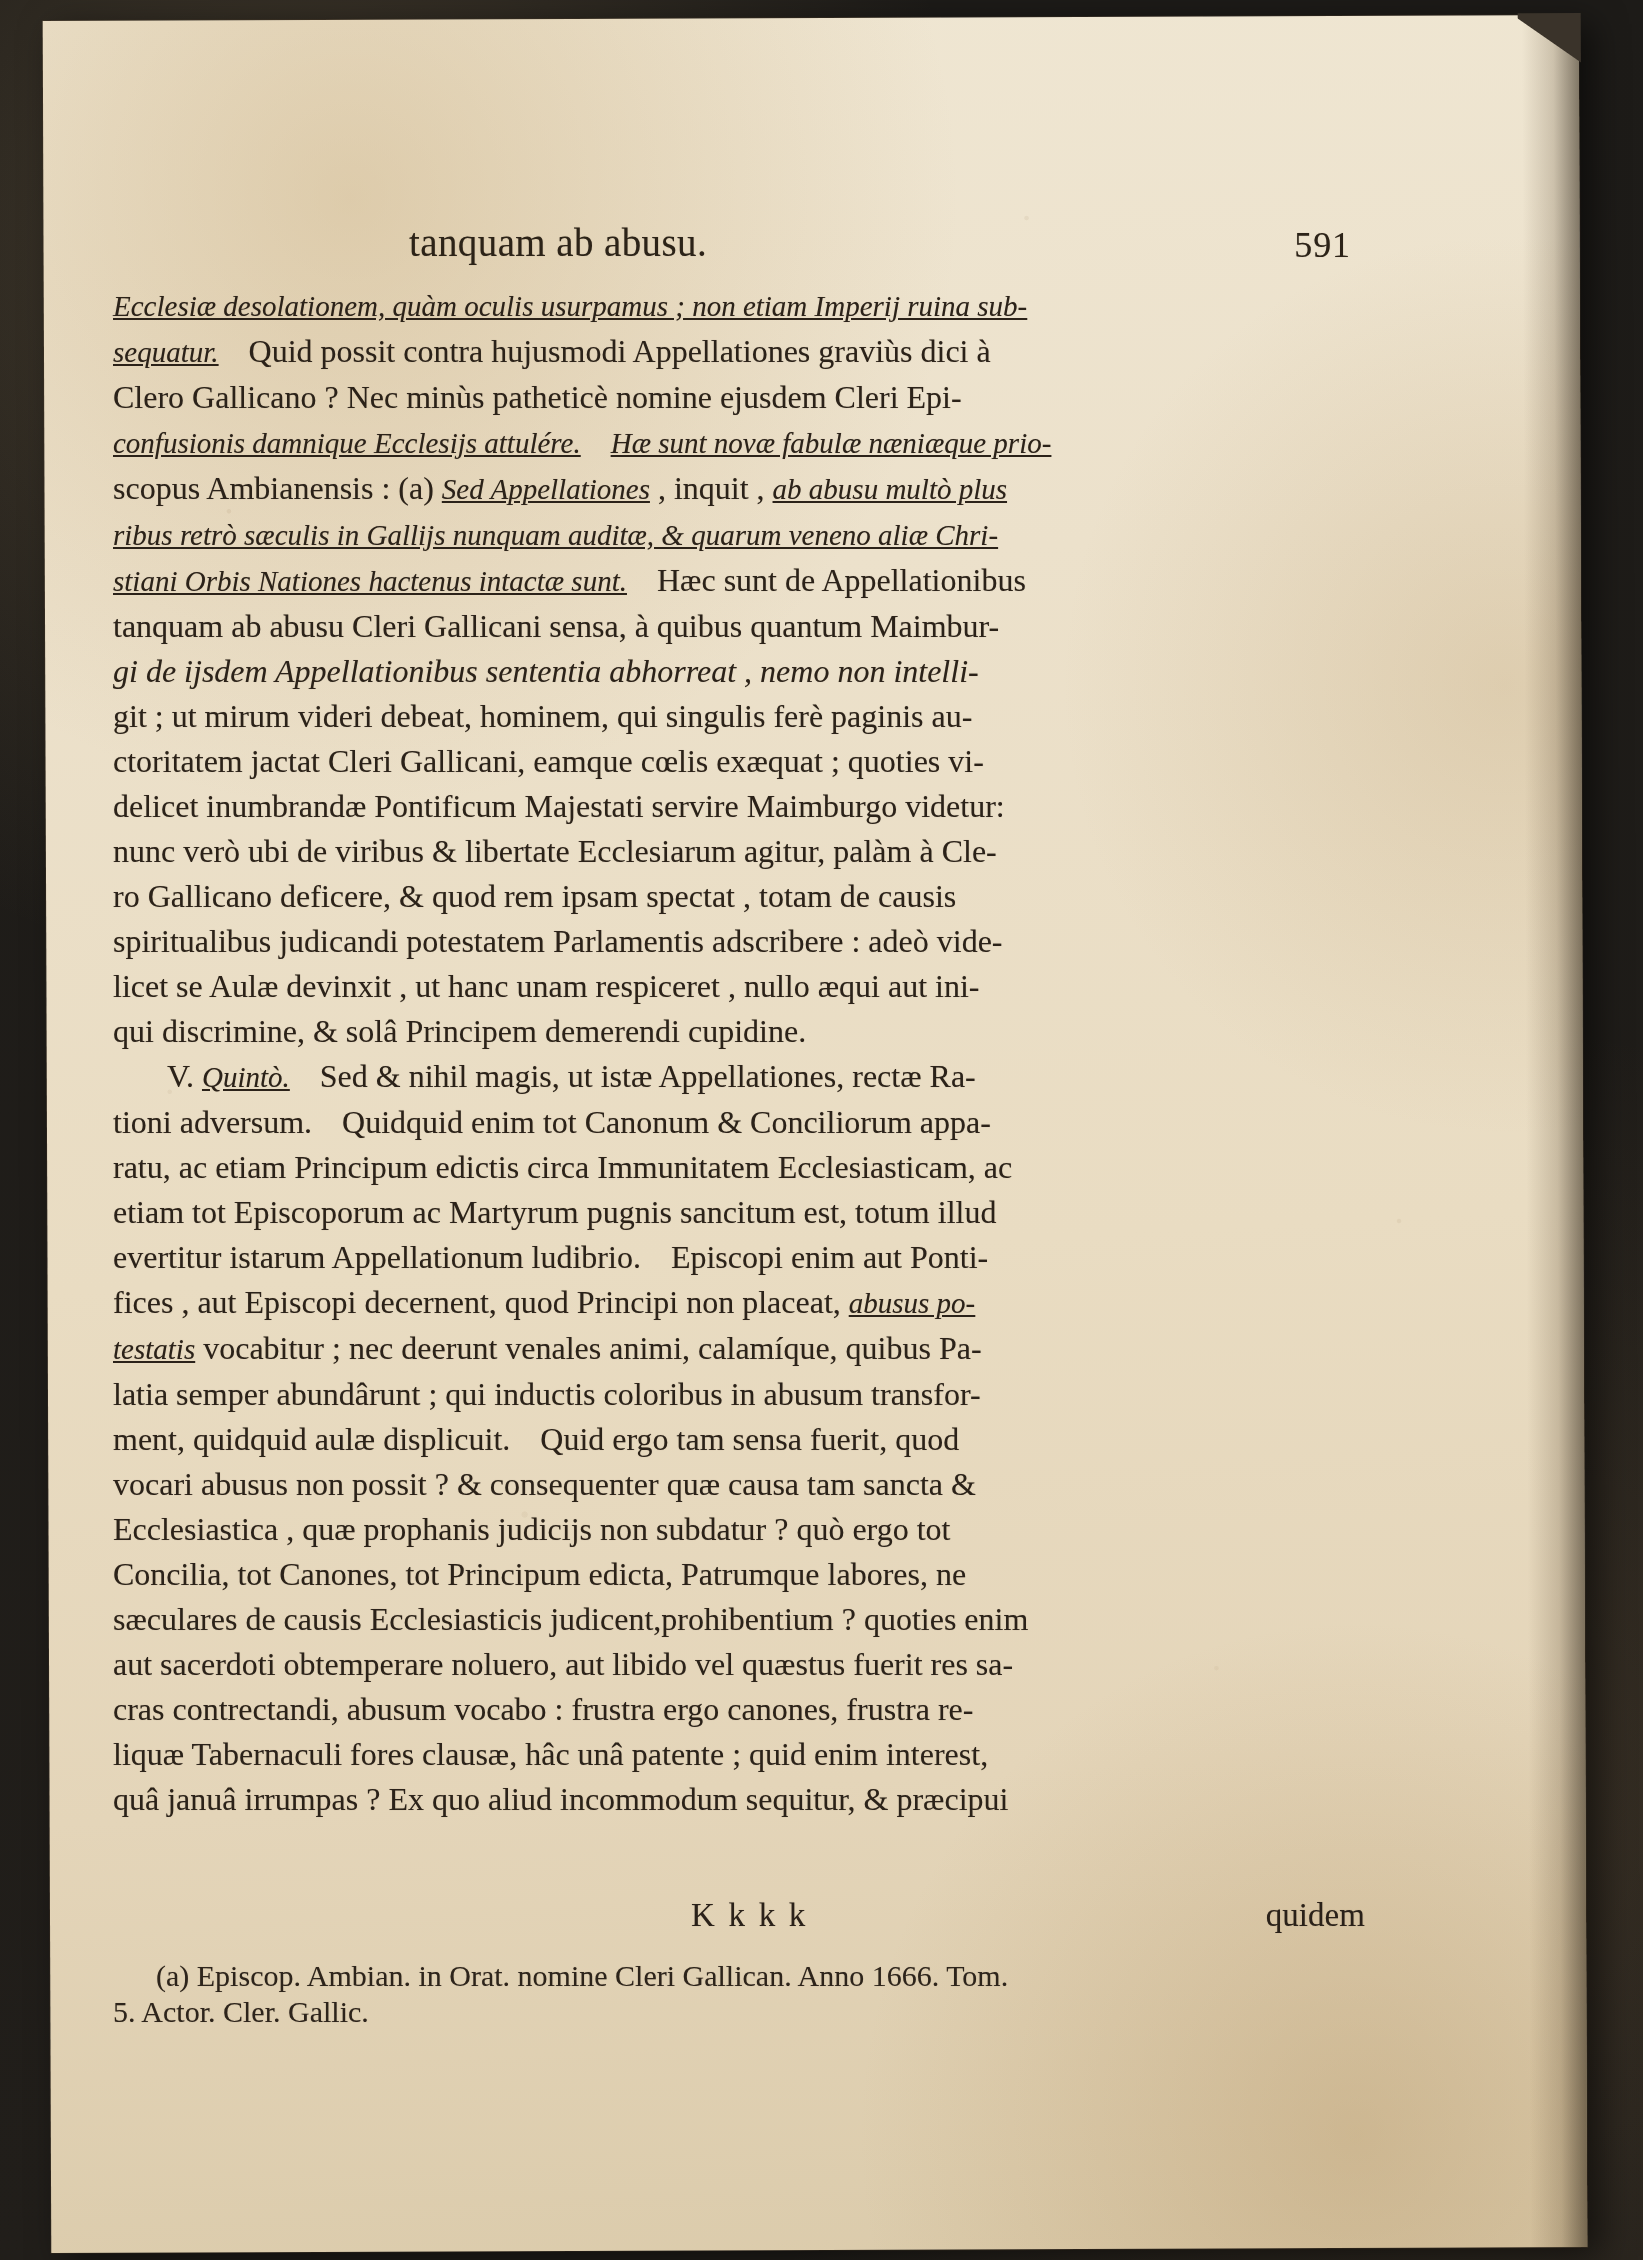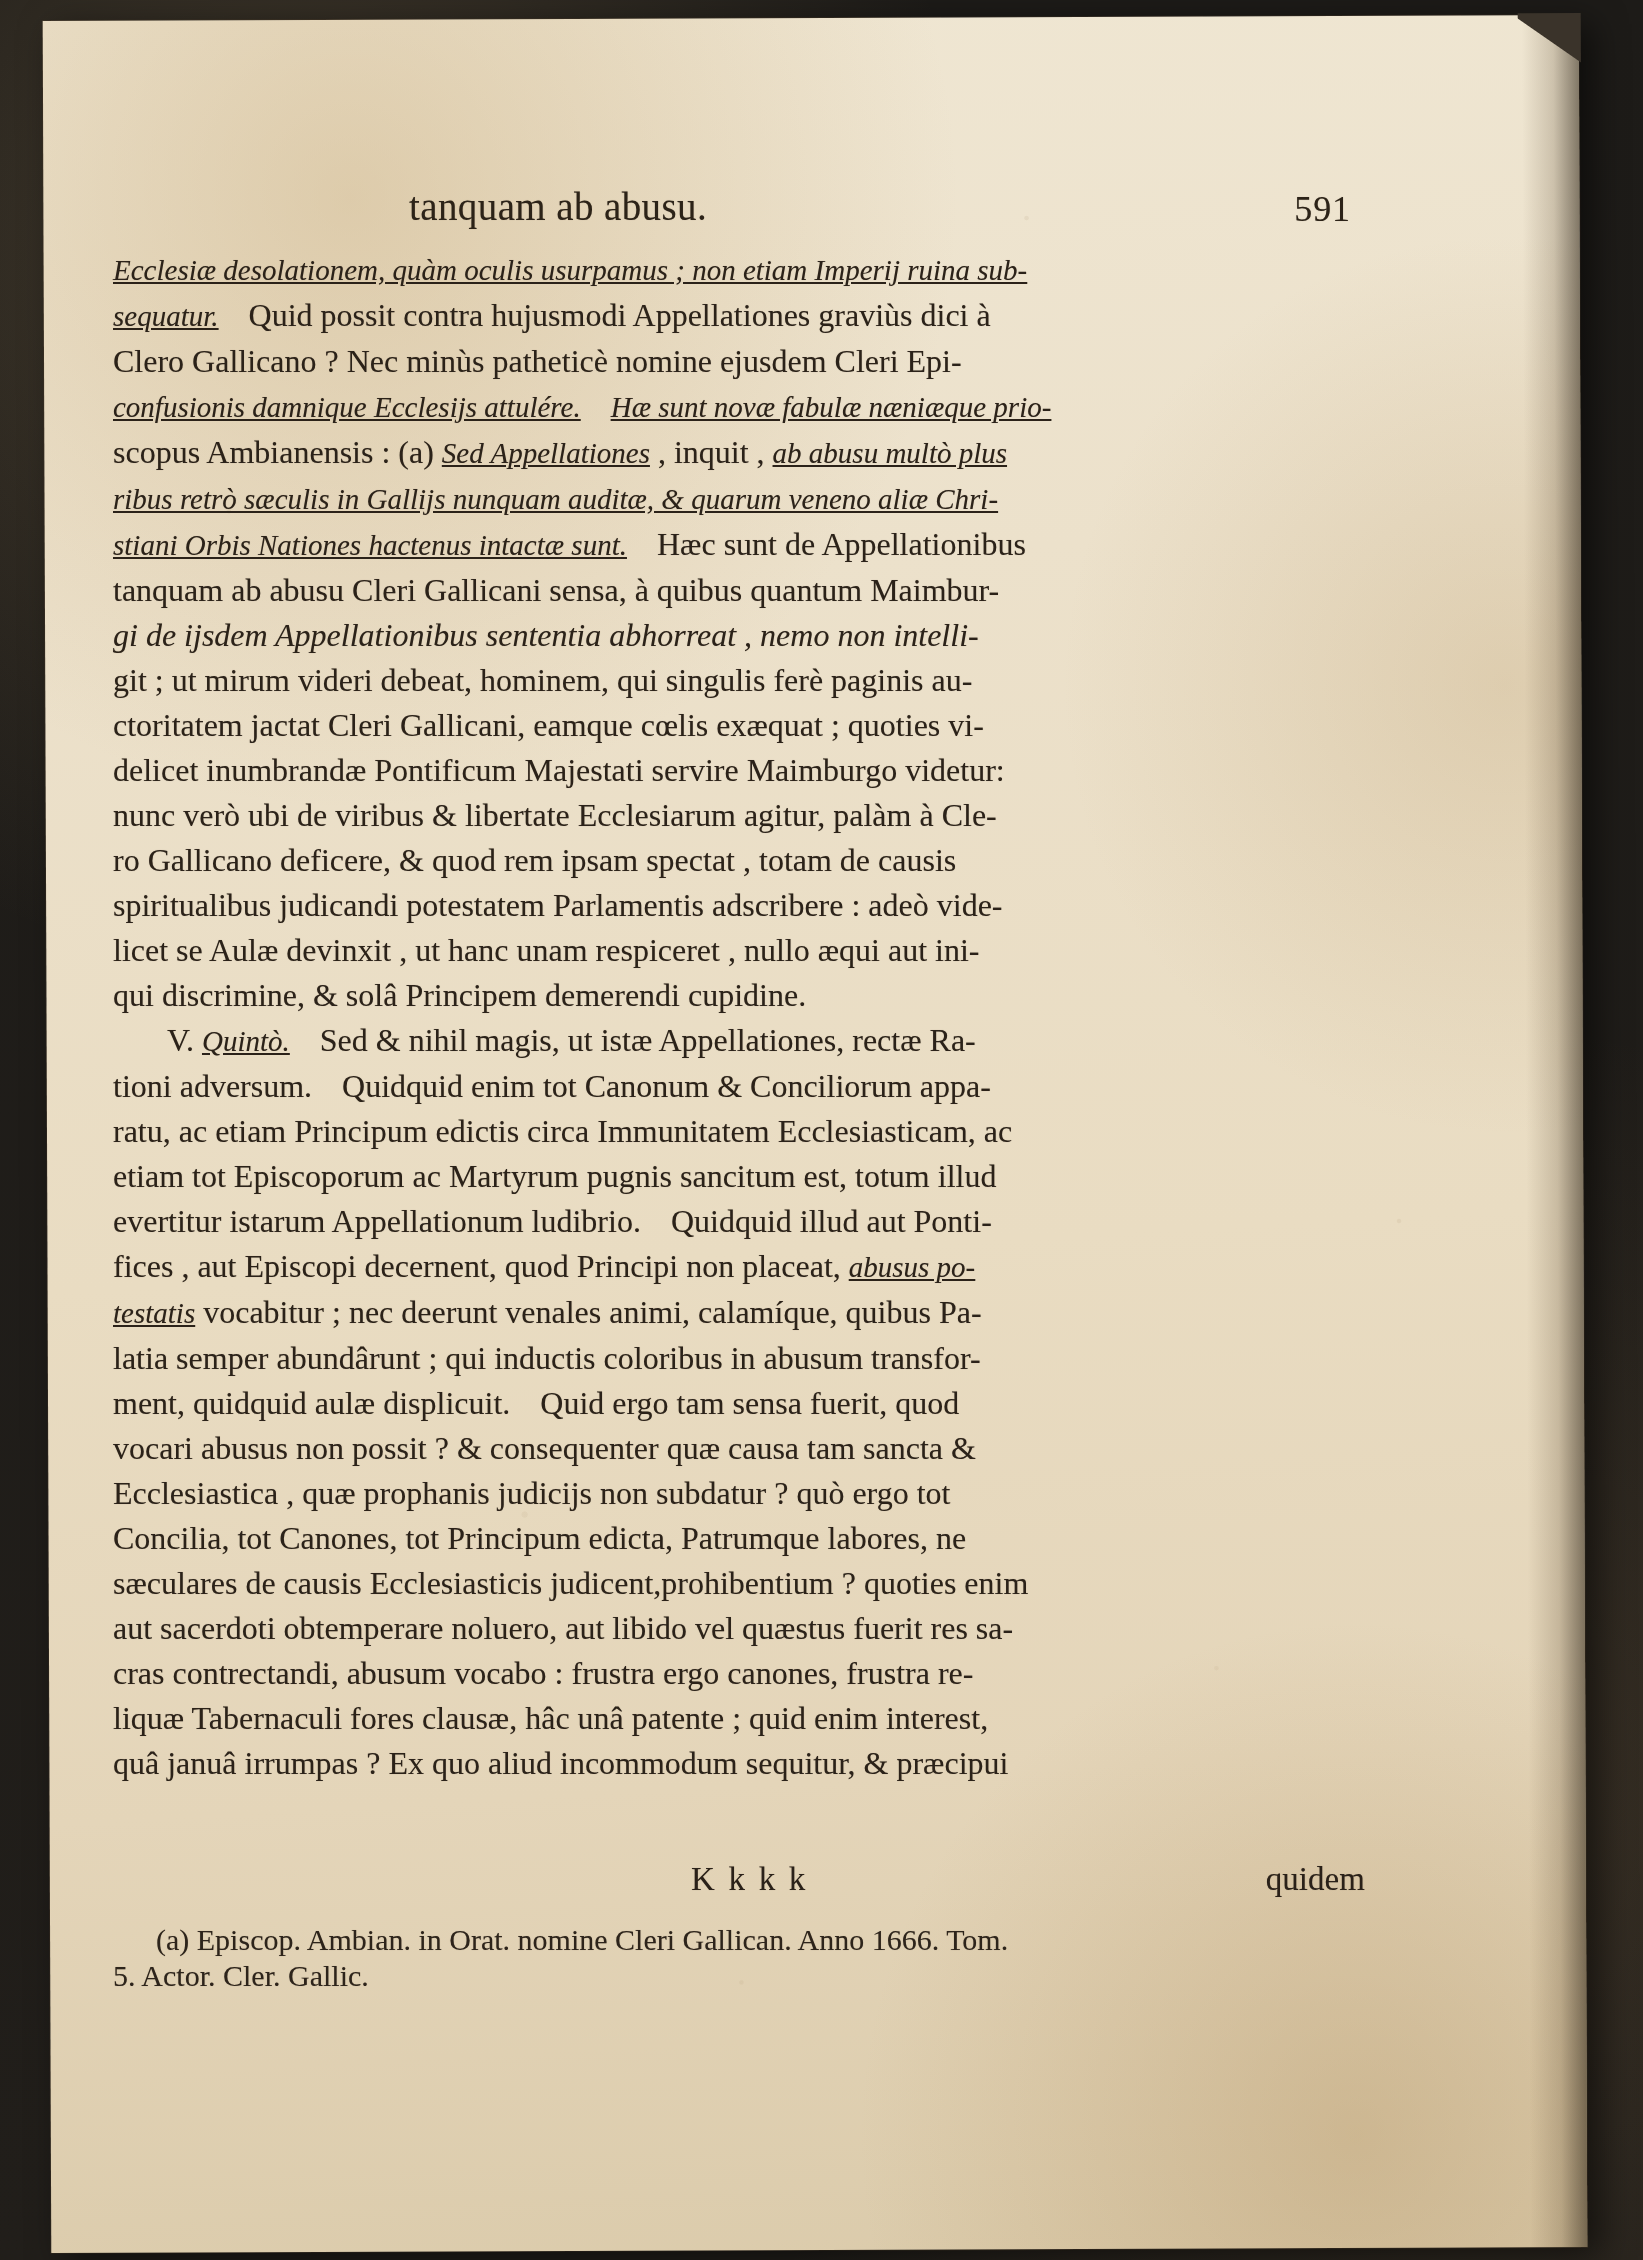--- a/index.html
+++ b/index.html
@@ -160,20 +160,21 @@
     width: 1200px;
     font-size: 30px;
     line-height: 36px;
     color: #2d241b;
   }
   .footnote .fn-indent { display: inline-block; width: 43px; }
 
   
   .body, .running-title, .folio, .footnote, .catch-row {
     text-shadow: 0 0 0.9px rgba(55,40,22,0.28);
+    margin-top: 36px;
   }
 </style>
 </head>
 <body>
 
 <div class="scan">
   <div class="paper">
     <div class="edge-shadow"></div>
     <div class="corner-fold"></div>
   </div>
@@ -203,21 +204,21 @@
           <span style="display: block; white-space: pre;"><span>ro Gallicano deficere, &amp; quod rem ipsam spectat , totam de causis</span></span>
           <span style="display: block; white-space: pre;"><span>spiritualibus judicandi potestatem Parlamentis adscribere : adeò vide-</span></span>
           <span style="display: block; white-space: pre;"><span>licet se Aulæ devinxit , ut hanc unam respiceret , nullo æqui aut ini-</span></span>
           <span style="display: block; white-space: pre;"><span>qui discrimine, &amp; solâ Principem demerendi cupidine.</span></span>
         </p>
       <p id="para-2">
           <span style="display: block; white-space: pre;"><span class="indent"></span><span>V. </span><span class="sm">Quintò.</span><span class="gap"></span><span>Sed &amp; nihil magis, ut istæ Appellationes, rectæ Ra-</span></span>
           <span style="display: block; white-space: pre;"><span>tioni adversum.</span><span class="gap"></span><span>Quidquid enim tot Canonum &amp; Conciliorum appa-</span></span>
           <span style="display: block; white-space: pre;"><span>ratu, ac etiam Principum edictis circa Immunitatem Ecclesiasticam, ac</span></span>
           <span style="display: block; white-space: pre;"><span>etiam tot Episcoporum ac Martyrum pugnis sancitum est, totum illud</span></span>
-          <span style="display: block; white-space: pre;"><span>evertitur istarum Appellationum ludibrio.</span><span class="gap"></span><span>Quidquid illud aut Ponti-</span></span>
+          <span style="display: block; white-space: pre;"><span>evertitur istarum Appellationum ludibrio.</span><span class="gap"></span><span>Episcopi enim aut Ponti-</span></span>
           <span style="display: block; white-space: pre;"><span>fices , aut Episcopi decernent, quod Principi non placeat, </span><span class="sm">abusus po-</span></span>
           <span style="display: block; white-space: pre;"><span class="sm">testatis</span><span> vocabitur ; nec deerunt venales animi, calamíque, quibus Pa-</span></span>
           <span style="display: block; white-space: pre;"><span>latia semper abundârunt ; qui inductis coloribus in abusum transfor-</span></span>
           <span style="display: block; white-space: pre;"><span>ment, quidquid aulæ displicuit.</span><span class="gap"></span><span>Quid ergo tam sensa fuerit, quod</span></span>
           <span style="display: block; white-space: pre;"><span>vocari abusus non possit ? &amp; consequenter quæ causa tam sancta &amp;</span></span>
           <span style="display: block; white-space: pre;"><span>Ecclesiastica , quæ prophanis judicijs non subdatur ? quò ergo tot</span></span>
           <span style="display: block; white-space: pre;"><span>Concilia, tot Canones, tot Principum edicta, Patrumque labores, ne</span></span>
           <span style="display: block; white-space: pre;"><span>sæculares de causis Ecclesiasticis judicent,prohibentium ? quoties enim</span></span>
           <span style="display: block; white-space: pre;"><span>aut sacerdoti obtemperare noluero, aut libido vel quæstus fuerit res sa-</span></span>
           <span style="display: block; white-space: pre;"><span>cras contrectandi, abusum vocabo : frustra ergo canones, frustra re-</span></span>

